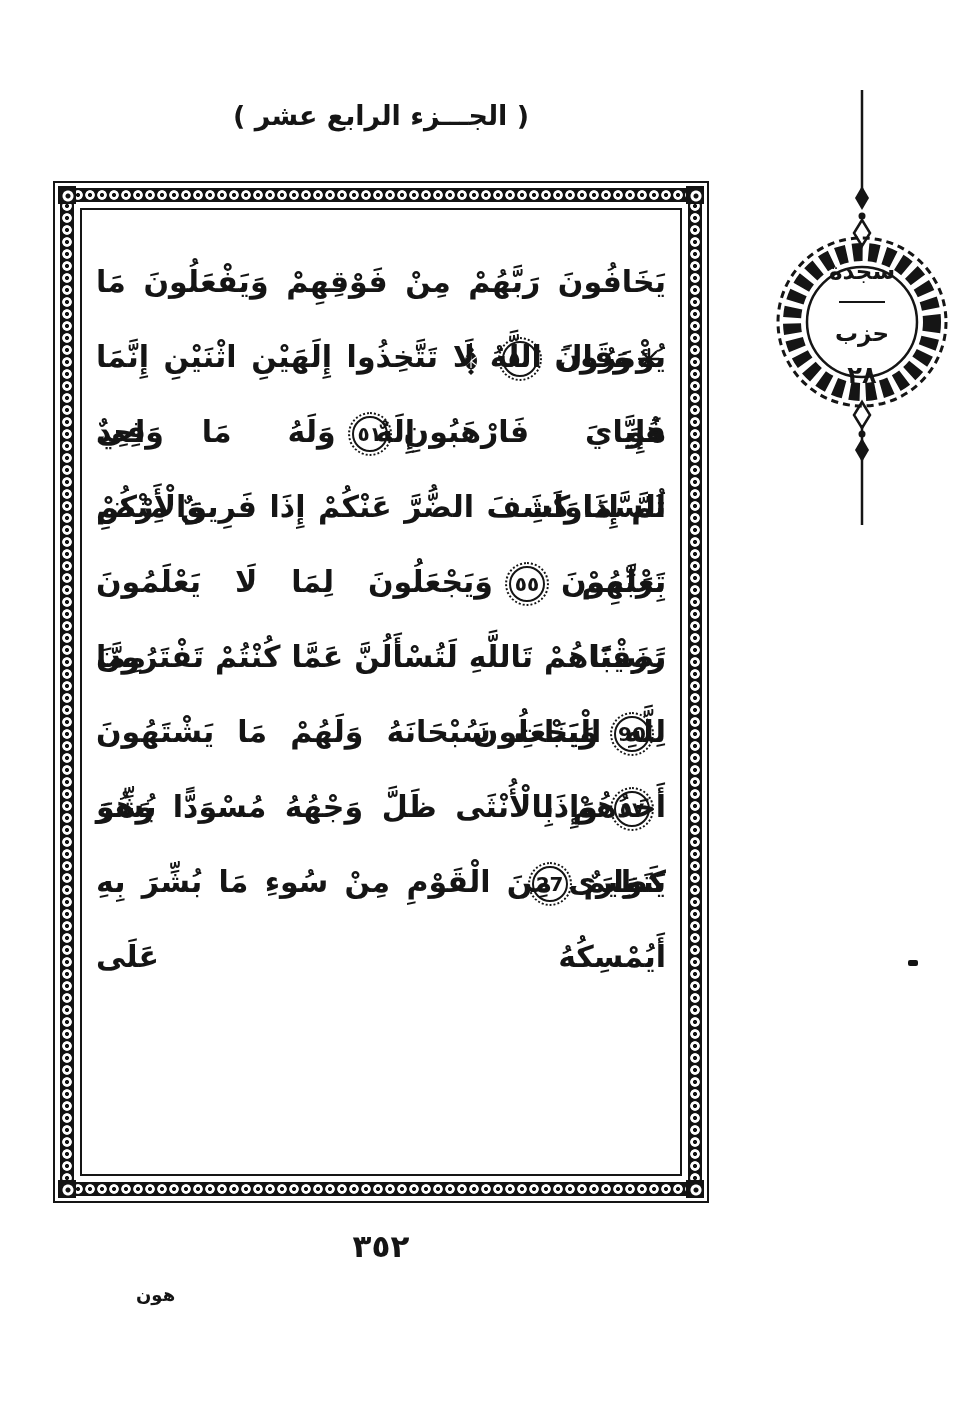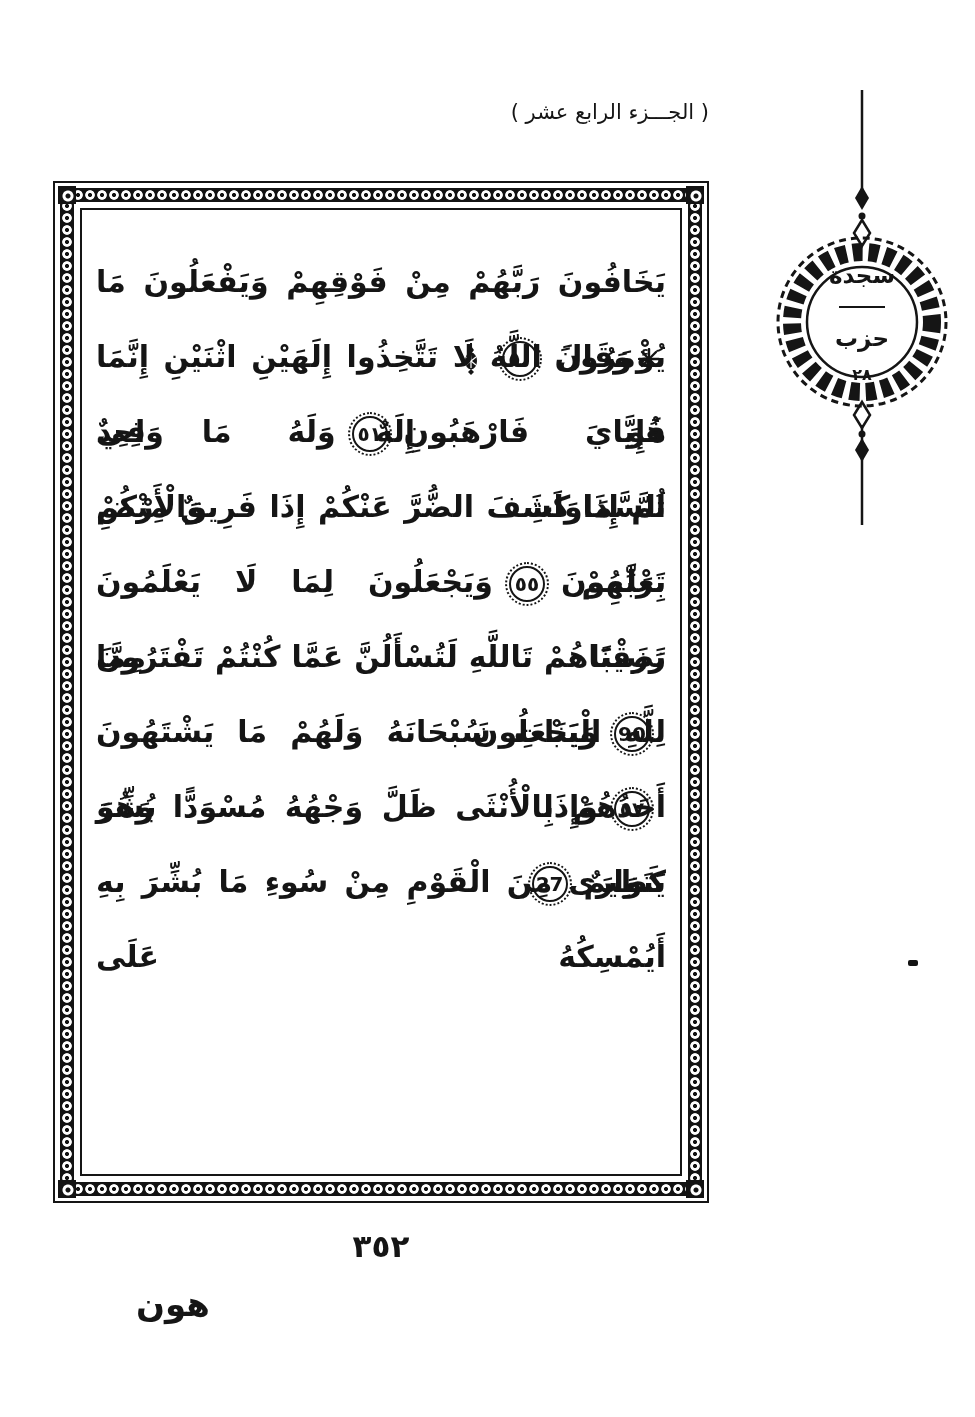--- a/index.html
+++ b/index.html
@@ -4,21 +4,21 @@
 <style>
   html,body{margin:0;padding:0;}
   body{
     width:975px;height:1417px;position:relative;overflow:hidden;
     background:#ffffff;color:#151515;
     font-family:"DejaVu Sans",sans-serif;
   }
   
   .juz-header{
     position:absolute;top:100px;left:53px;width:656px;
-    text-align:right;font-size:21px;font-weight:normal;direction:rtl;
+    text-align:center;font-size:27px;font-weight:bold;direction:rtl;
   }
   
   .frame{
     position:absolute;left:53px;top:181px;width:656px;height:1022px;
     border:2px solid #151515;box-sizing:border-box;background:#ffffff;
   }
   .chain{position:absolute;background-color:#131313;}
   .chain.h{left:5px;right:5px;height:14px;
     background-image:radial-gradient(circle at 6px 7px,#131313 1.6px,#ffffff 2.4px,#ffffff 4.4px,rgba(0,0,0,0) 5.2px);
     background-size:12px 14px;background-repeat:repeat-x;}
@@ -55,29 +55,29 @@
   .inline-icon{vertical-align:middle;margin:0 6px;}
   
   .medallion{position:absolute;left:770px;top:90px;width:184px;height:435px;}
   .medallion-text{
     position:absolute;left:0;right:0;top:168px;height:130px;
     display:flex;flex-direction:column;align-items:center;justify-content:center;
     direction:rtl;gap:15px;
   }
   .medallion-word{font-size:23px;font-weight:bold;line-height:1.15;}
   .medallion-divider{width:46px;border-top:2px solid #151515;margin:2px 0;}
-  .medallion-number{font-size:16px;font-weight:bold;line-height:1.1;}
+  .medallion-number{font-size:24px;font-weight:bold;line-height:1.1;}
   
   .page-number{
     position:absolute;left:53px;top:1228px;width:656px;
     text-align:center;font-size:31px;font-weight:bold;
   }
   .catchword{
     position:absolute;left:136px;top:1284px;
-    font-size:34px;font-weight:bold;direction:rtl;
+    font-size:18px;font-weight:bold;direction:rtl;
   }
   .ink-speck{
     position:absolute;left:908px;top:960px;width:10px;height:6px;
     background:#131313;border-radius:2px;
   }
 </style>
 </head>
 <body>
 
 <div class="juz-header" dir="rtl">( الجـــزء الرابع عشر )</div>

